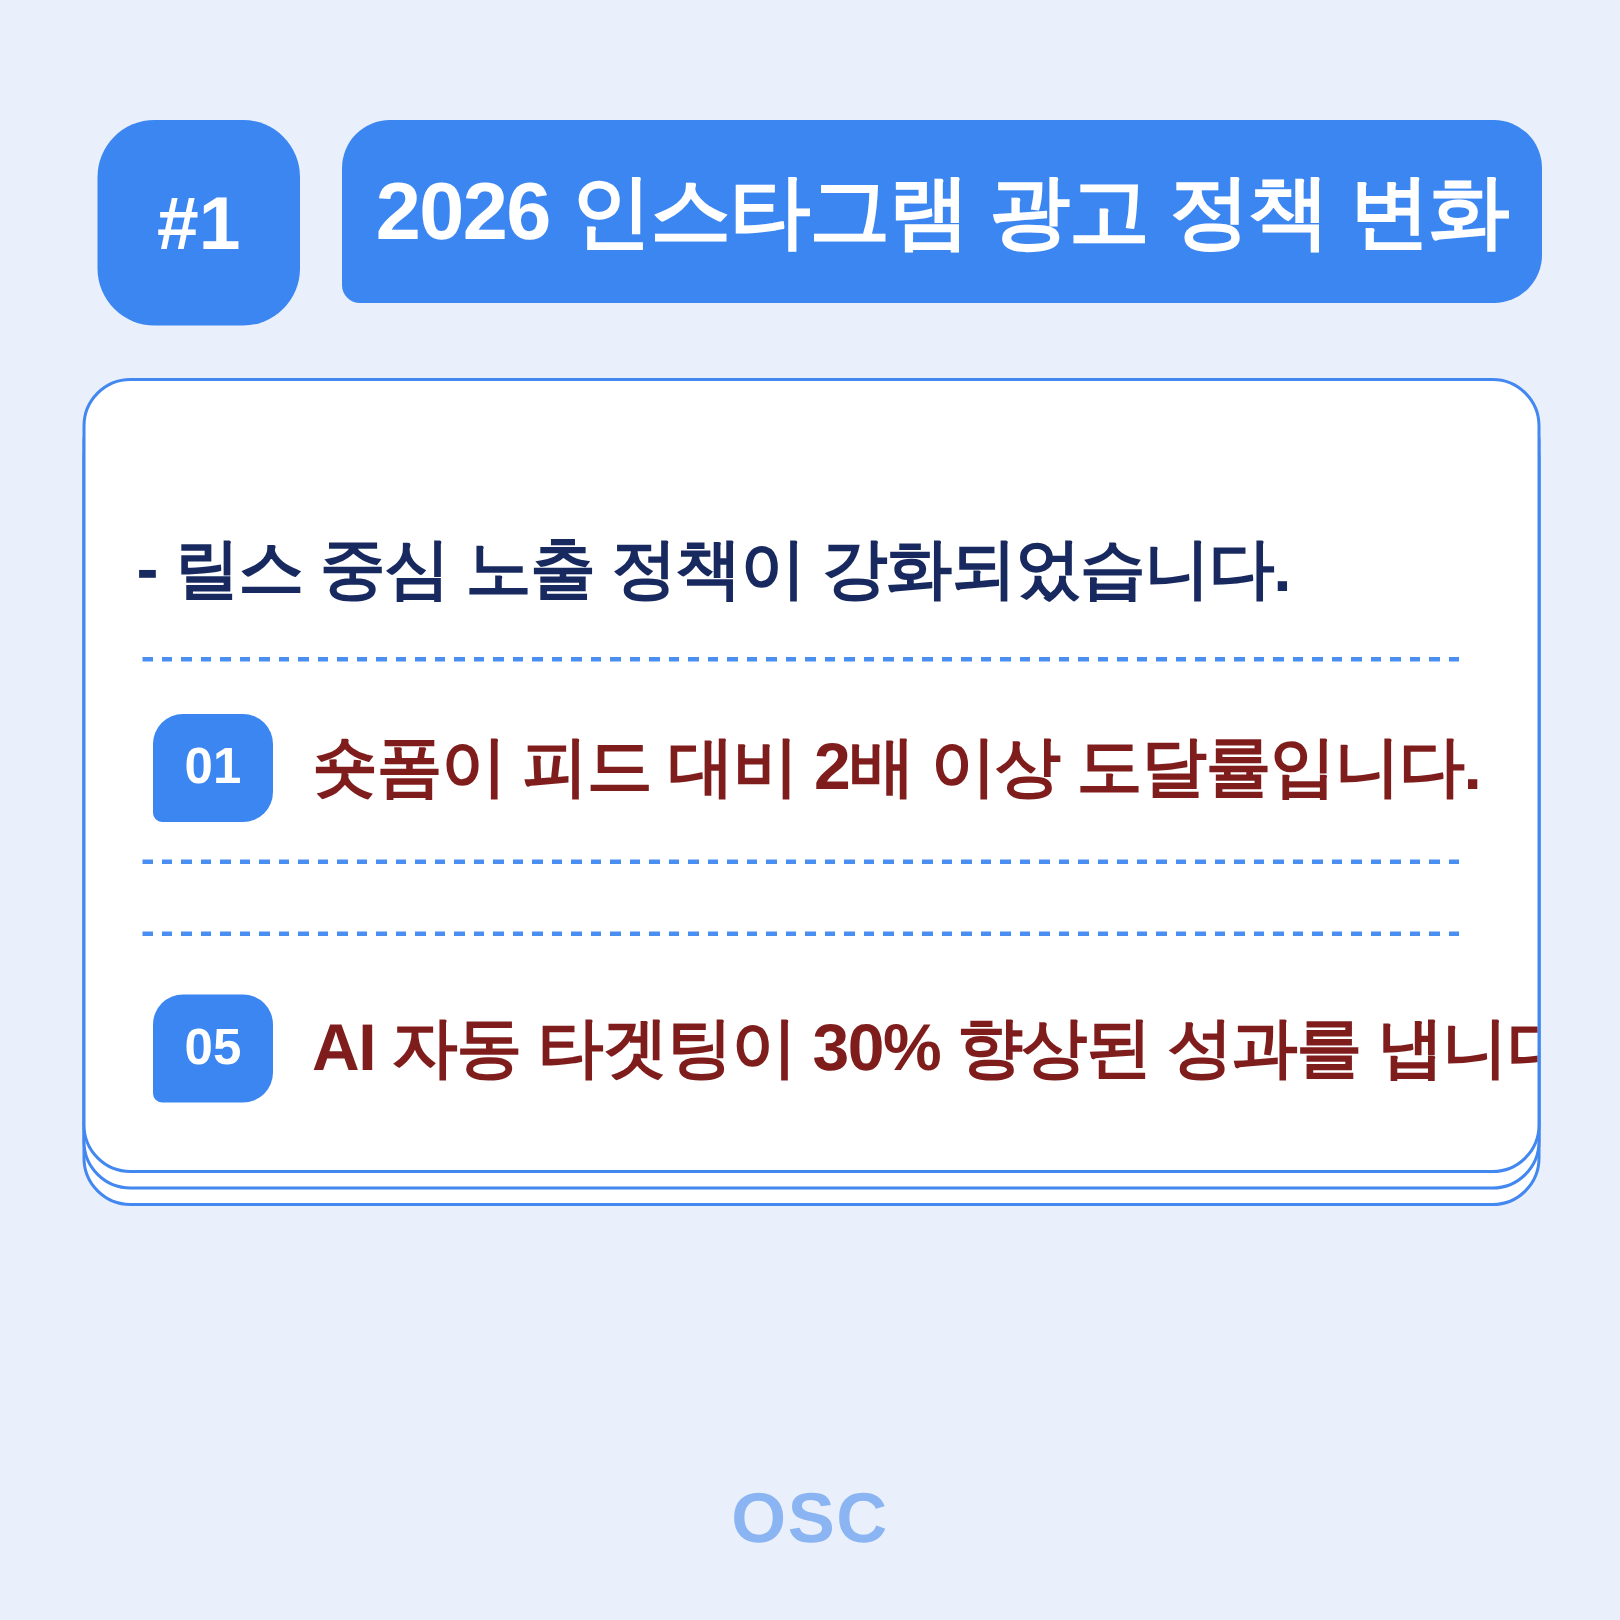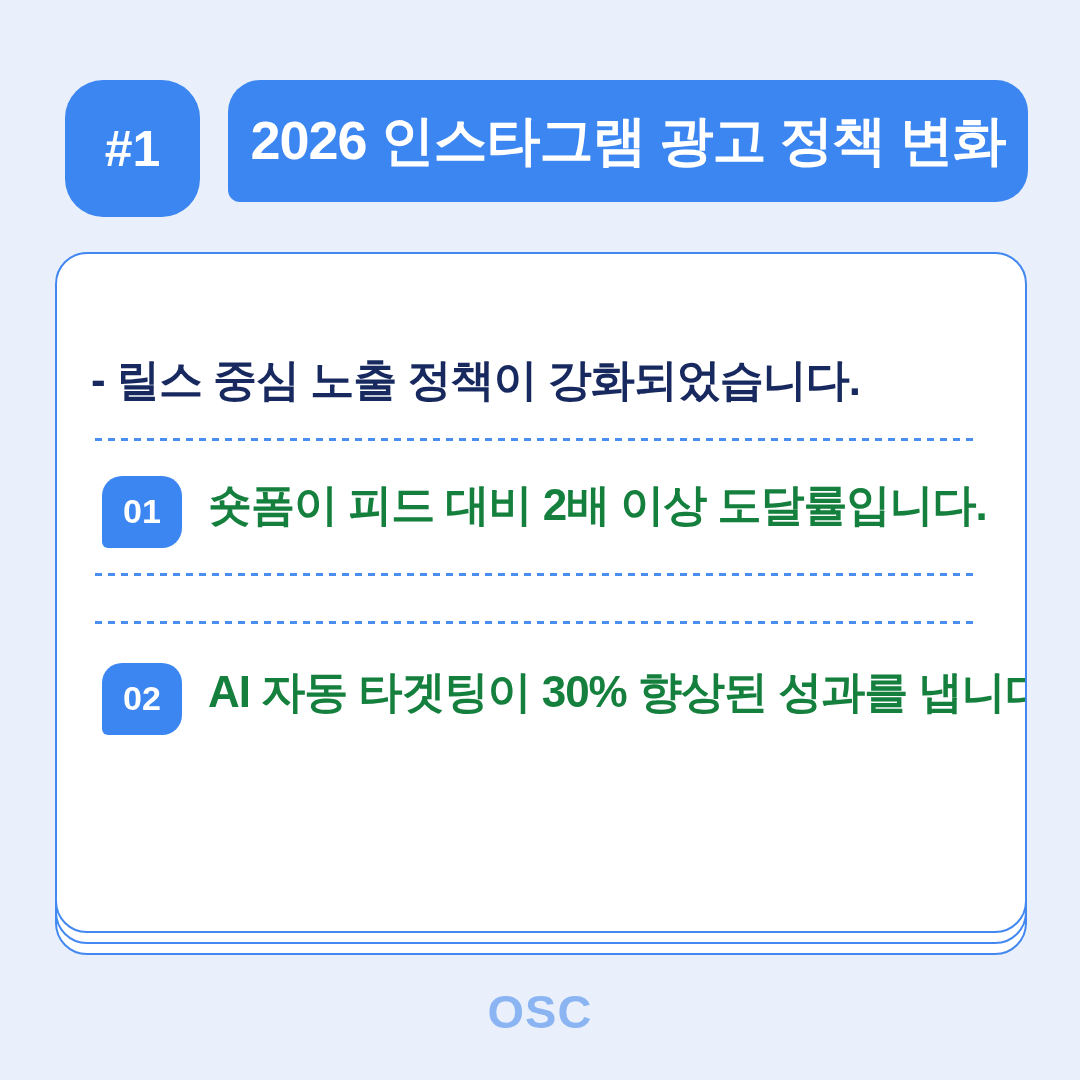--- a/index.html
+++ b/index.html
@@ -60,21 +60,21 @@
     position: absolute;
     top: 252px;
     left: 55px;
     width: 972px;
     height: 705px;
   }
   .page-layer {
     position: absolute;
     left: 0;
     right: 0;
-    height: 681px;
+    height: 530px;
     background: #ffffff;
     border: 2.5px solid #4288f0;
     border-radius: 32px;
   }
   .layer-3 { top: 22px; }
   .layer-2 { top: 11px; }
   .card-main {
     top: 0;
     z-index: 3;
     overflow: hidden;
@@ -92,21 +92,21 @@
   }
   .divider {
     height: 3px;
     margin: 32px 52px 0 38px;
     background: repeating-linear-gradient(90deg, #4a8ef2 0 7px, transparent 7px 13px);
   }
   .divider-2 { margin-top: 25px; }
   .divider-3 { margin-top: 45px; }
   .item-row {
     display: flex;
-    align-items: flex-start;
+    align-items: center;
     gap: 26px;
     margin: 35px 30px 0 45px;
   }
   .item-row-2 { margin-top: 44px; }
   .item-row-3 { margin-top: 39px; }
   .item-badge {
     flex: 0 0 auto;
     width: 80px;
     height: 72px;
     background: #3c86f2;
@@ -114,21 +114,21 @@
     display: flex;
     align-items: center;
     justify-content: center;
     color: #ffffff;
     font-size: 34px;
     font-weight: 700;
   }
   .item-text {
     font-size: 44px;
     font-weight: 700;
-    color: #15803d;
+    color: #7f1d1d;
     letter-spacing: -1px;
     white-space: nowrap;
   }
 
   
   .footer-logo {
     position: absolute;
     top: 984px;
     left: 0;
     width: 100%;
@@ -169,21 +169,21 @@
         <div class="item-text">숏폼이 피드 대비 2배 이상 도달률입니다.</div>
       </div>
 
       <div class="divider divider-2"></div>
 
 
       <div class="divider divider-3"></div>
 
       <div class="item-row item-row-3">
         <div class="item-badge">
-          <span>02</span>
+          <span>05</span>
         </div>
         <div class="item-text">AI 자동 타겟팅이 30% 향상된 성과를 냅니다.</div>
       </div>
 
     </div>
   </div>
 
   <div class="footer-logo">OSC</div>
 
 </div>

